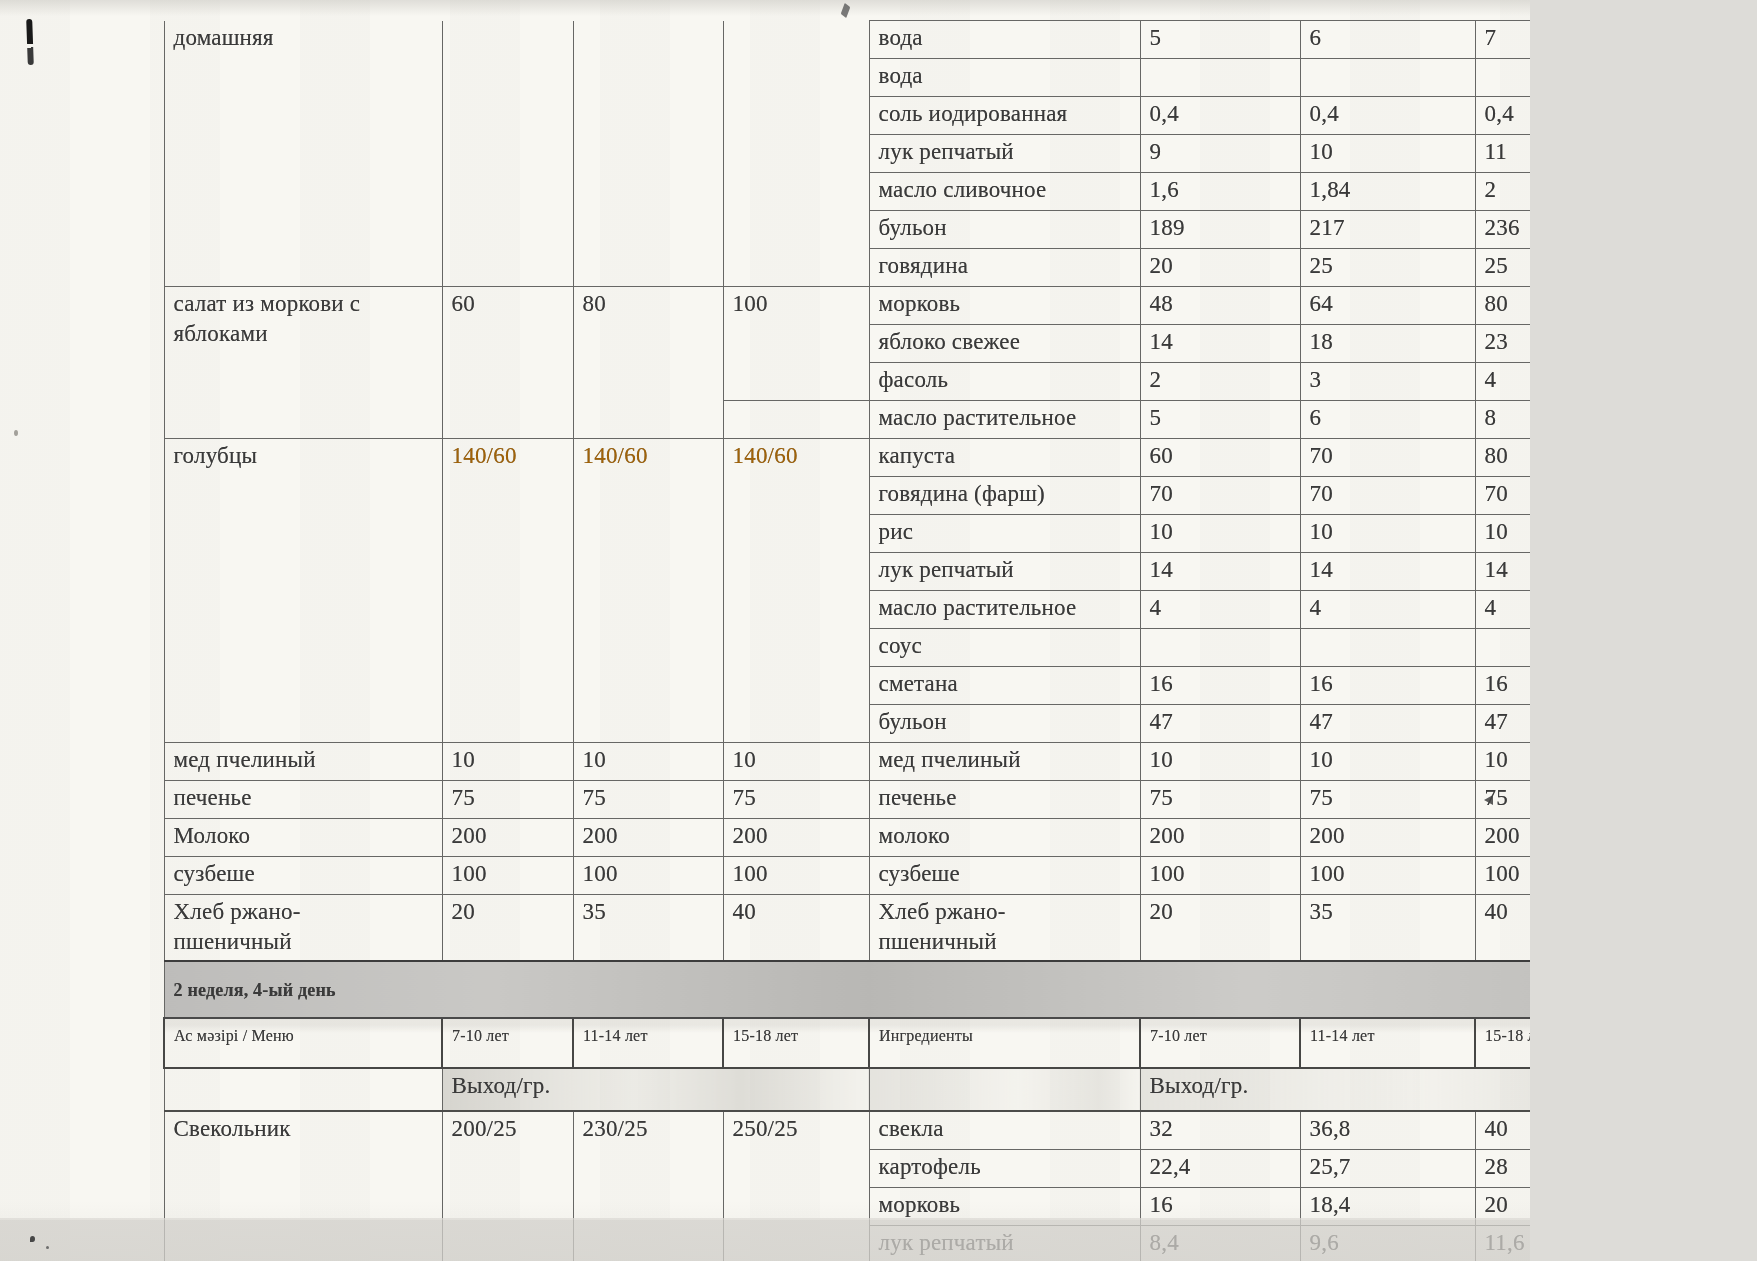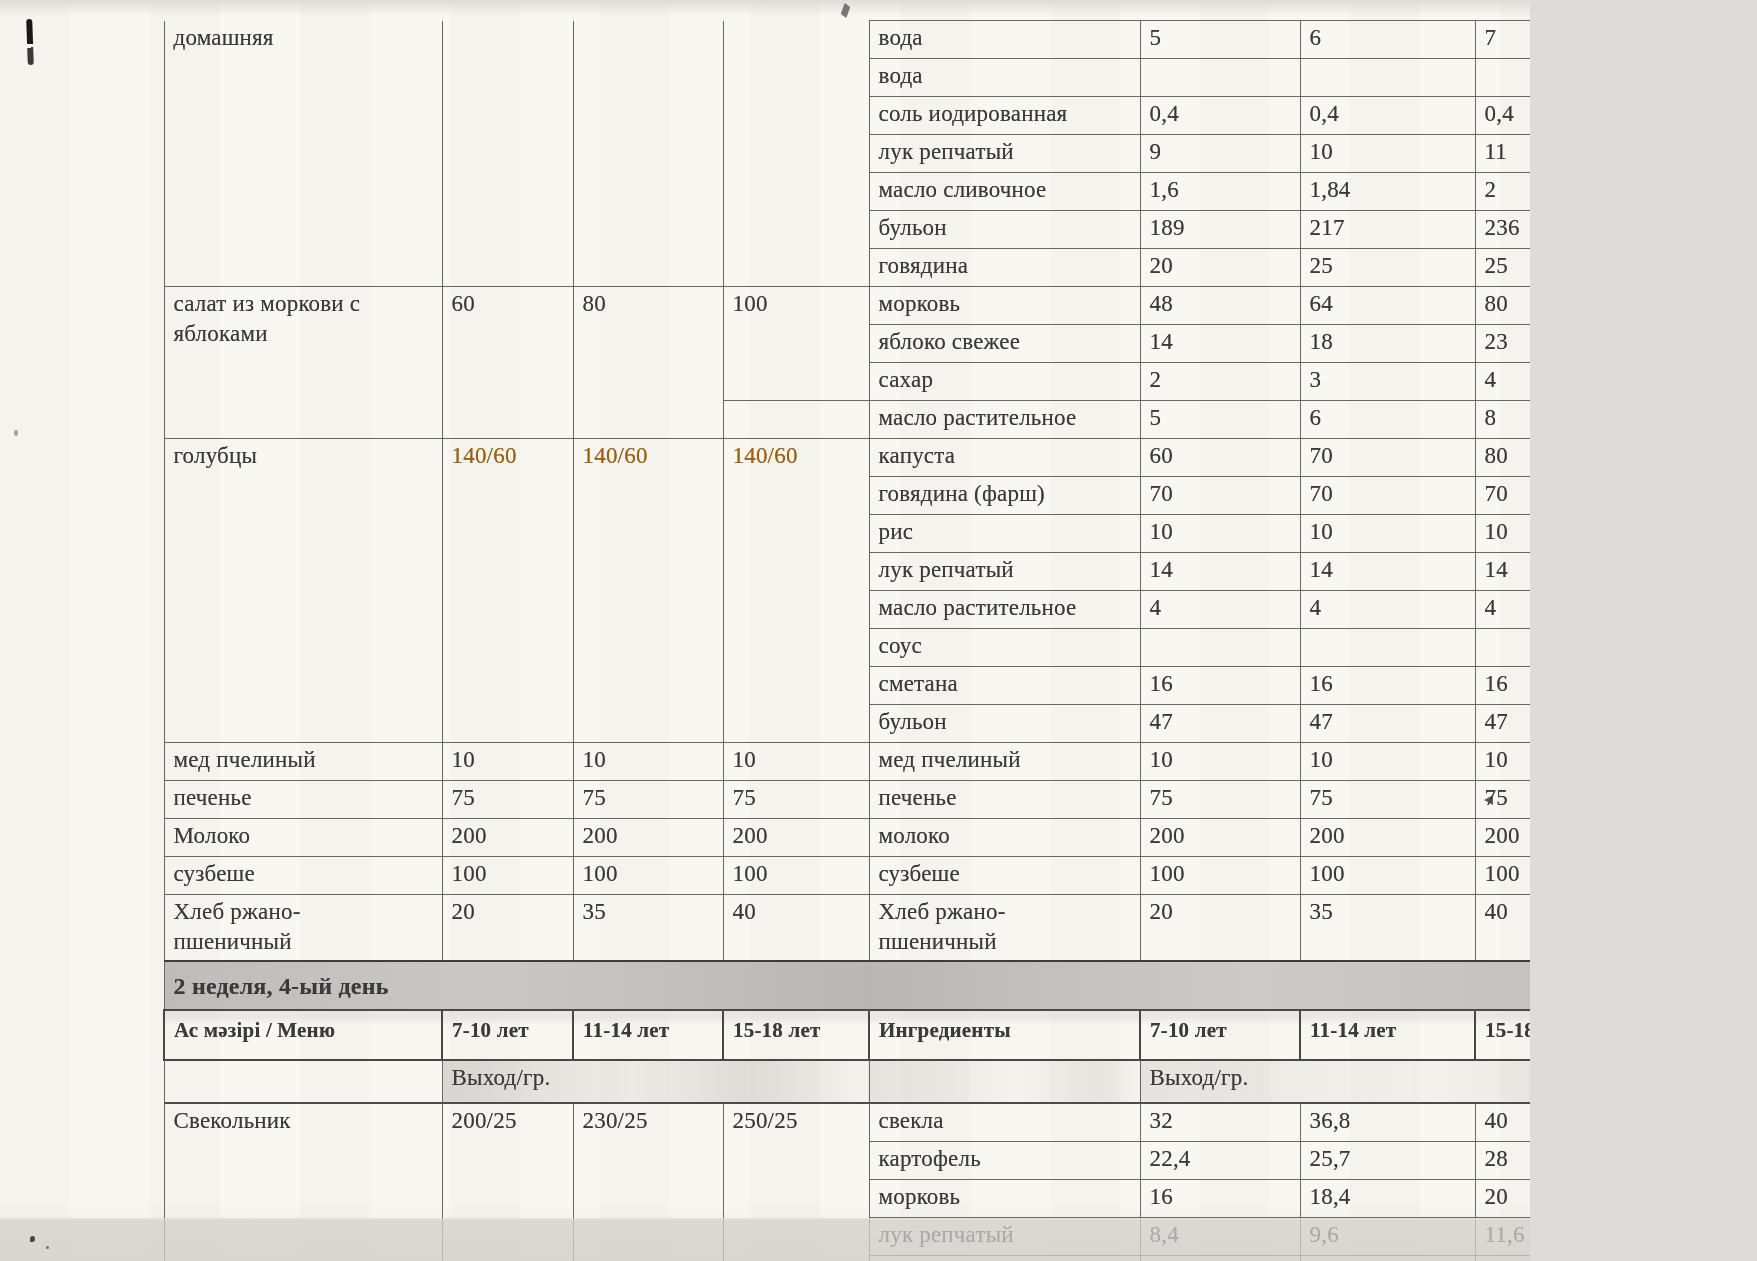--- a/index.html
+++ b/index.html
@@ -55,26 +55,26 @@
     padding:2px 6px 2px 9px;
     font-size:23px;line-height:1.32;letter-spacing:.2px;
     vertical-align:top;height:33px;
     white-space:pre-line;overflow:hidden;
     text-shadow:0 0 .5px rgba(70,70,70,.65);
   }
   .menu td.no-top{border-top:none;}
   .menu td.faded{color:#a16207;}
   .menu td.bold{font-weight:normal;}
   tr.band td{
-    font-weight:bold;font-size:24px;height:36px;padding-top:9px;
+    font-weight:bold;font-size:18px;height:36px;padding-top:17px;
     border-top:2px solid #3d3d3d;border-bottom:2px solid #4a4a4a;
     background:linear-gradient(90deg,#bdbcba,#c9c8c5 22%,#b8b7b4 48%,#cccbc8 74%,#c0bfbc);
   }
   tr.hdr td{
-    font-weight:bold;font-size:21px;height:40px;padding-top:6px;
+    font-weight:normal;font-size:16px;height:40px;padding-top:6px;
     border:2px solid #474745;
     background:
       linear-gradient(180deg, rgba(188,186,180,.25) 0 6px, rgba(188,186,180,0) 14px);
   }
   tr.out-row td{height:37px;border-bottom:2px solid #4c4c4a;}
   td.smear{
     background:linear-gradient(90deg, rgba(172,170,163,.42), rgba(172,170,163,.12) 45%, rgba(172,170,163,.34) 70%, rgba(172,170,163,.06));
   }
   td.smear2{
     background:linear-gradient(90deg, rgba(172,170,163,.26), rgba(172,170,163,.06) 55%, rgba(172,170,163,.20) 85%, rgba(172,170,163,.04));
@@ -154,21 +154,21 @@
           <td>64</td>
           <td>80</td>
         </tr>
         <tr>
           <td>яблоко свежее</td>
           <td>14</td>
           <td>18</td>
           <td>23</td>
         </tr>
         <tr>
-          <td>сахар</td>
+          <td>фасоль</td>
           <td>2</td>
           <td>3</td>
           <td>4</td>
         </tr>
         <tr>
           <td></td>
           <td>масло растительное</td>
           <td>5</td>
           <td>6</td>
           <td>8</td>

